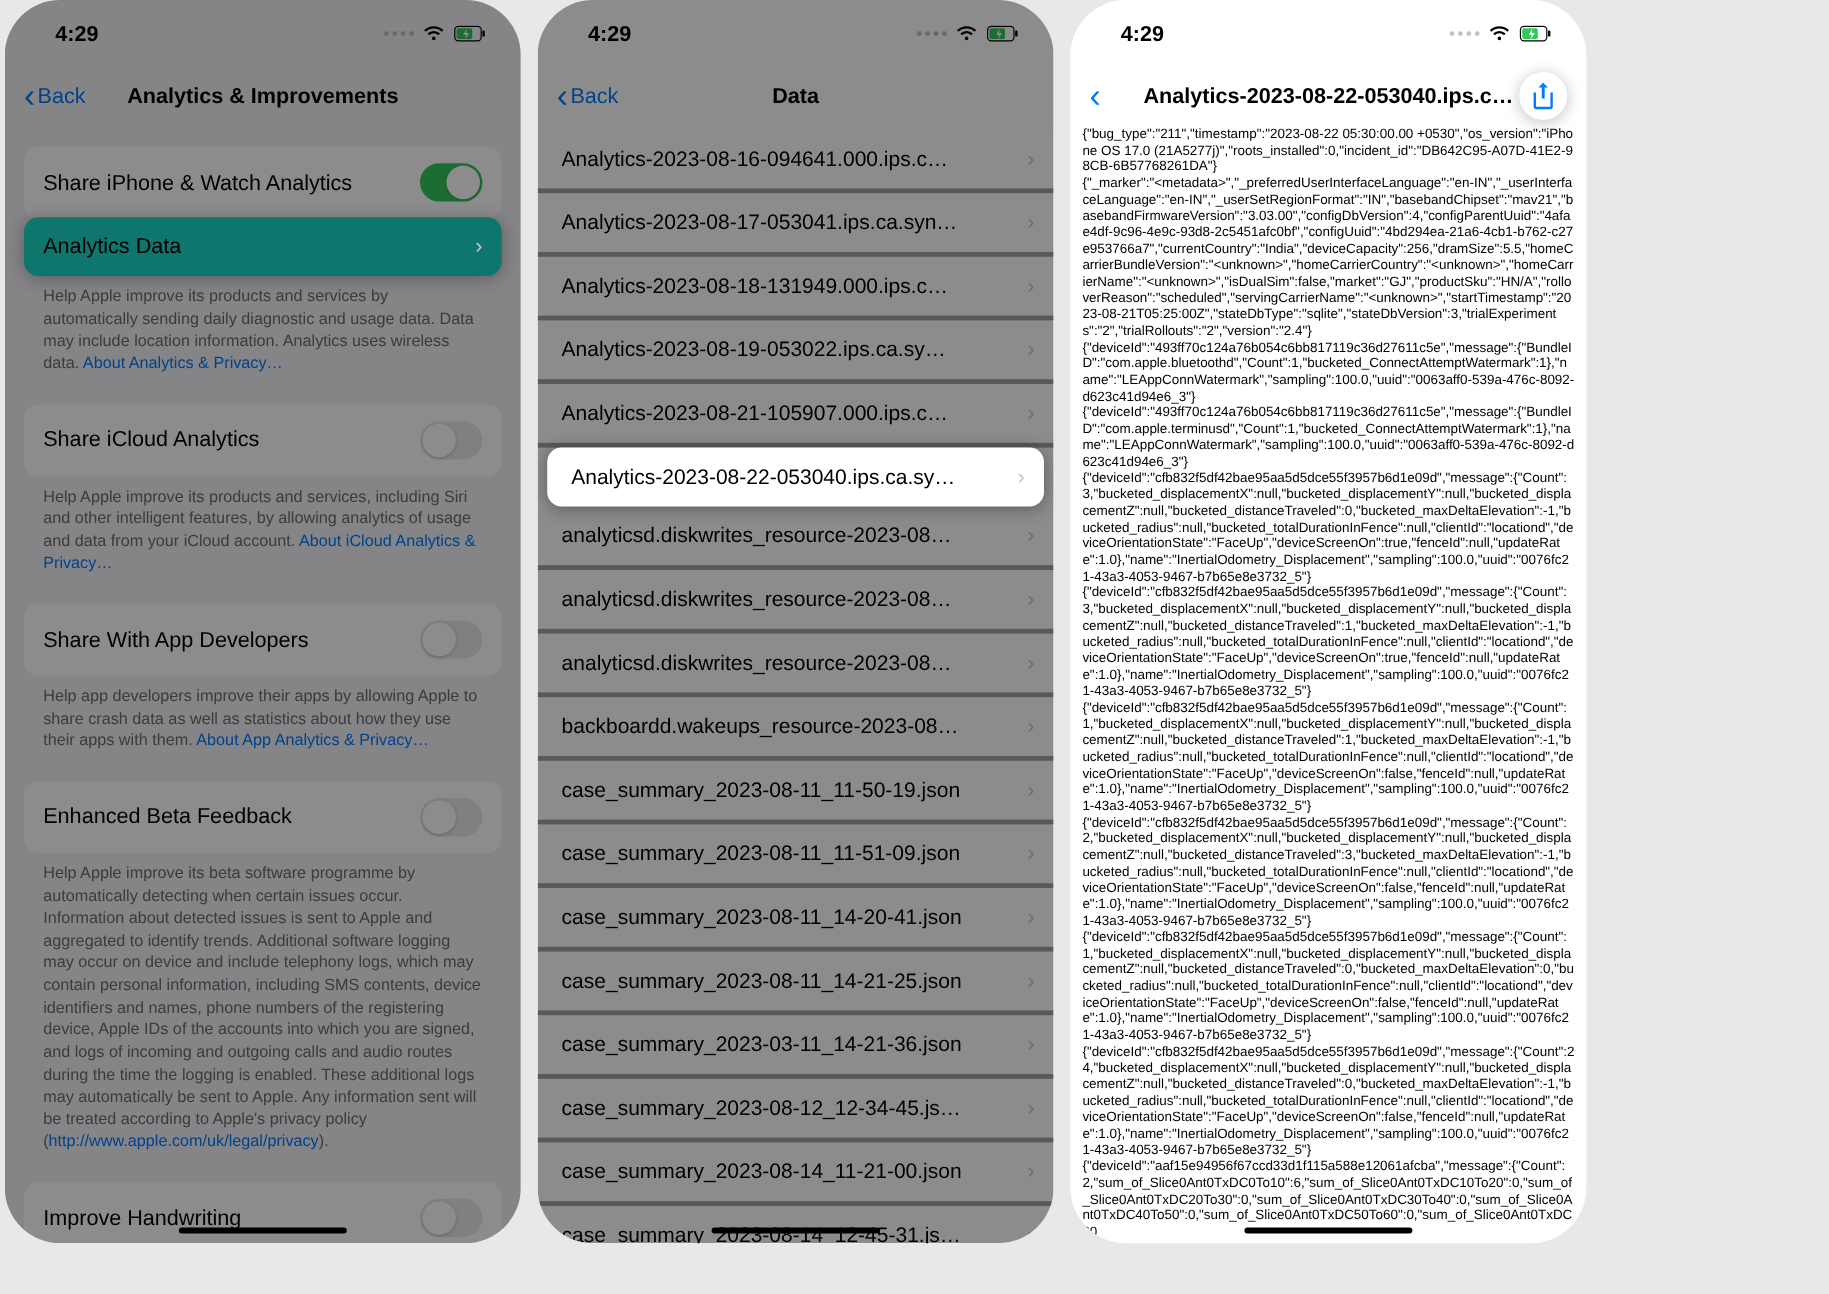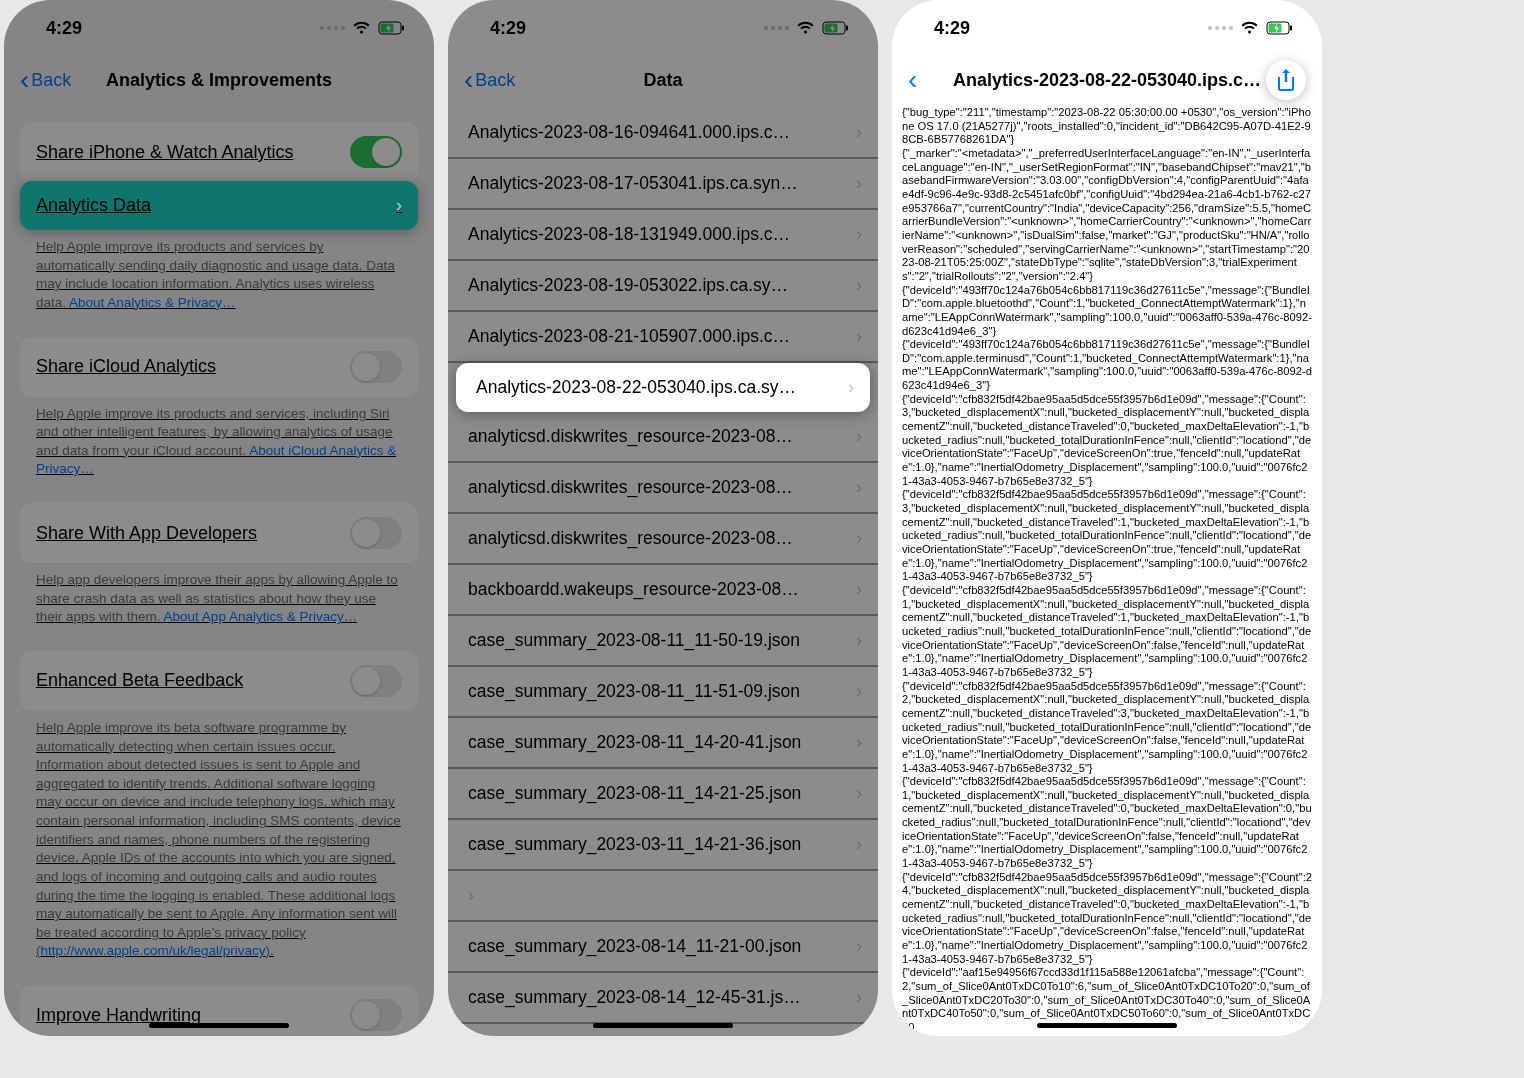--- a/index.html
+++ b/index.html
@@ -84,21 +84,21 @@
     z-index:100;
     box-shadow: 0 2px 12px rgba(0,0,0,0.25);
   }
   .nav .back-arrow-only {
     color:#007aff;
     font-size:28px;
     font-weight:500;
   }
   
   .content { padding: 0 0 0 0; }
-  .section { margin-top: 24px; text-decoration: underline; }
+  .section { margin-top: 24px; }
   .section.first { margin-top: 18px; }
   .cell-group {
     background: #fff;
     border-radius: 12px;
     margin: 0 16px;
     overflow: hidden;
   }
   .cell {
     display:flex;
     align-items:center;
@@ -152,21 +152,21 @@
     background:#fff;
     margin-top:4px;
   }
   .data-row {
     display:flex;
     align-items:center;
     justify-content:space-between;
     padding: 14px 16px 14px 20px;
     font-size: 17.5px;
     color:#000;
-    border-bottom: 2px solid #a3a3a3;
+    border-bottom: 4px solid #a3a3a3;
     white-space: nowrap;
     overflow:hidden;
   }
   .data-row .label { overflow:hidden; text-overflow: ellipsis; flex:1; padding-right:8px;}
   .data-row .chevron { color:#c7c7cc; font-size:18px; }
   .data-row.highlight {
     position:relative;
     z-index:100;
     background:#fff;
     border-radius:12px;
@@ -407,20 +407,21 @@
       </div>
       <div class="data-row">
         <span class="label">case_summary_2023-08-11_14-21-25.json</span>
         <span class="chevron">›</span>
       </div>
       <div class="data-row">
         <span class="label">case_summary_2023-03-11_14-21-36.json</span>
         <span class="chevron">›</span>
       </div>
       <div class="data-row">
+        <span class="label">case_summary_2023-08-12_12-34-45.js…</span>
         <span class="chevron">›</span>
       </div>
       <div class="data-row">
         <span class="label">case_summary_2023-08-14_11-21-00.json</span>
         <span class="chevron">›</span>
       </div>
       <div class="data-row">
         <span class="label">case_summary_2023-08-14_12-45-31.js…</span>
         <span class="chevron">›</span>
       </div>

